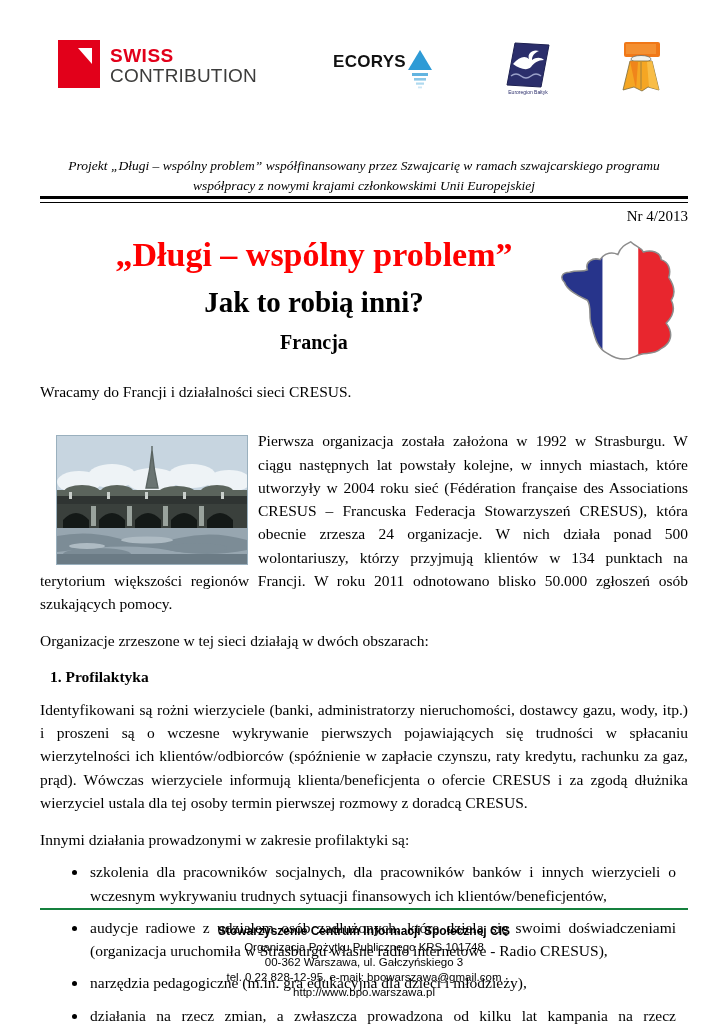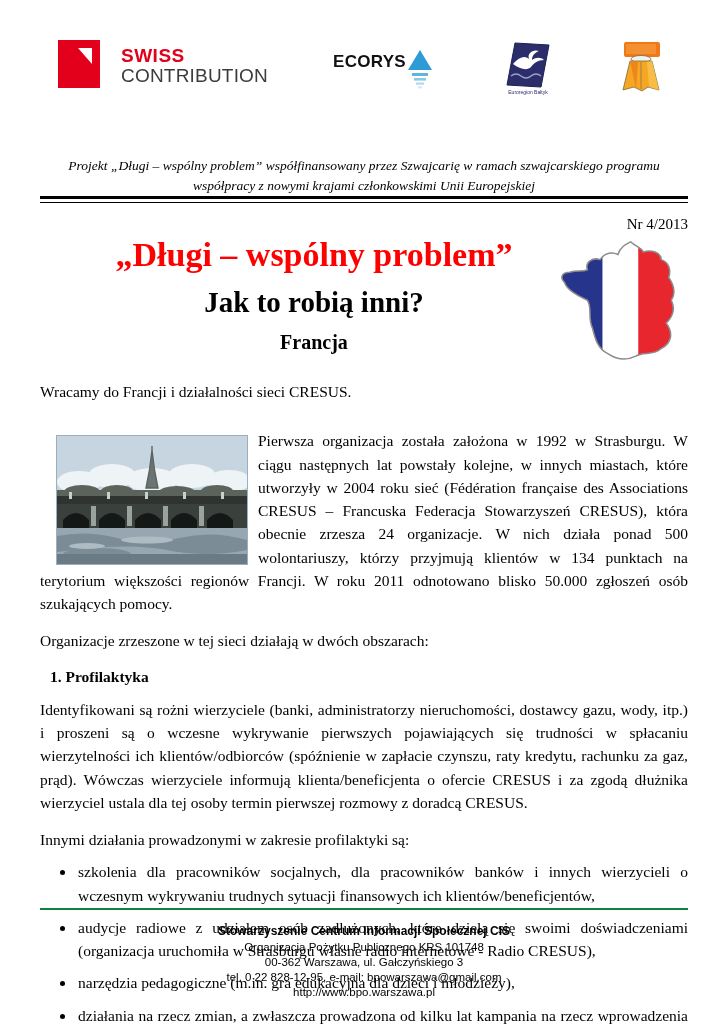--- a/index.html
+++ b/index.html
@@ -2,59 +2,59 @@
 <html><head>
 <meta charset="utf-8">
 <style>
   html,body { margin:0; padding:0; background:#e8e8e8; }
   .page {
     position:relative; width:724px; height:1024px; margin:0 auto;
     background:#ffffff; overflow:hidden;
     font-family:"Liberation Serif", serif; color:#000;
   }
   
-  .logo-swiss { position:absolute; left:58px; top:40px; display:flex; align-items:center; gap:21px;
+  .logo-swiss { position:absolute; left:58px; top:40px; display:flex; align-items:center; gap:10px;
     font-family:"Liberation Sans", sans-serif; }
   .swiss-text { line-height:1.05; }
   .swiss-line1 { color:#e2001a; font-weight:bold; font-size:19px; letter-spacing:0.5px; }
   .swiss-line2 { color:#3c3c3b; font-size:19px; letter-spacing:0.2px; }
   .logo-ecorys { position:absolute; left:333px; top:48px; display:flex; align-items:flex-start; gap:1px;
     font-family:"Liberation Sans", sans-serif; }
   .ecorys-text { font-weight:bold; font-size:17px; color:#111; letter-spacing:0.3px; margin-top:4px; }
   .logo-seagull { position:absolute; left:503px; top:42px; }
   .logo-lighthouse { position:absolute; left:616px; top:40px; }
 
   
   .project-note {
     position:absolute; left:40px; right:36px; top:156px;
     text-align:center; font-style:italic; font-size:13.5px; line-height:1.45;
   }
   .rule-double {
     position:absolute; left:40px; right:36px; top:196px;
     border-top:3px solid #000; border-bottom:1px solid #000; height:3px;
   }
-  .issue-number { position:absolute; right:36px; top:216px; font-size:15px; }
+  .issue-number { position:absolute; right:36px; top:208px; font-size:15px; }
 
   
   .title-block { position:absolute; left:40px; top:236px; width:548px; text-align:center; }
   .title-main { font-size:34px; font-weight:bold; }
   .title-sub  { font-size:29px; font-weight:bold; color:#000; margin-top:12px; }
   .title-country { font-size:20px; font-weight:bold; margin-top:12px; }
   .france-map { position:absolute; left:556px; top:238px; }
 
   
   .body-copy { position:absolute; left:40px; right:36px; top:380px; font-size:15.5px; line-height:1.5; }
   .para { text-align:justify; }
   .intro { margin:0 0 26px 0; }
   .bridge-figure { float:left; width:190px; height:128px; margin:6px 12px 2px 16px; }
   .bridge-figure svg { display:block; border:1px solid #9ab0be; }
   .p-after { margin:14px 0 0 0;font-family:Liberation Serif, serif; }
   .section-heading { font-weight:bold; margin:12px 0 0 10px; }
   ul.bullets { margin:8px 0 0 0; padding-left:36px; }
-  ul.bullets li { text-align:justify; margin:9px 0; padding-left:2px; }
+  ul.bullets li { text-align:justify; margin:9px 12px; padding-left:2px; }
 
   
   .footer {
     position:absolute; left:40px; right:36px; top:908px;
     border-top:2px solid #15803d; padding-top:14px; text-align:center;
     font-family:"Liberation Sans", sans-serif; font-size:11.5px; line-height:1.32; color:#000;
   }
   .footer .f-bold { font-weight:bold; font-size:12px; }
 </style>
 </head>

